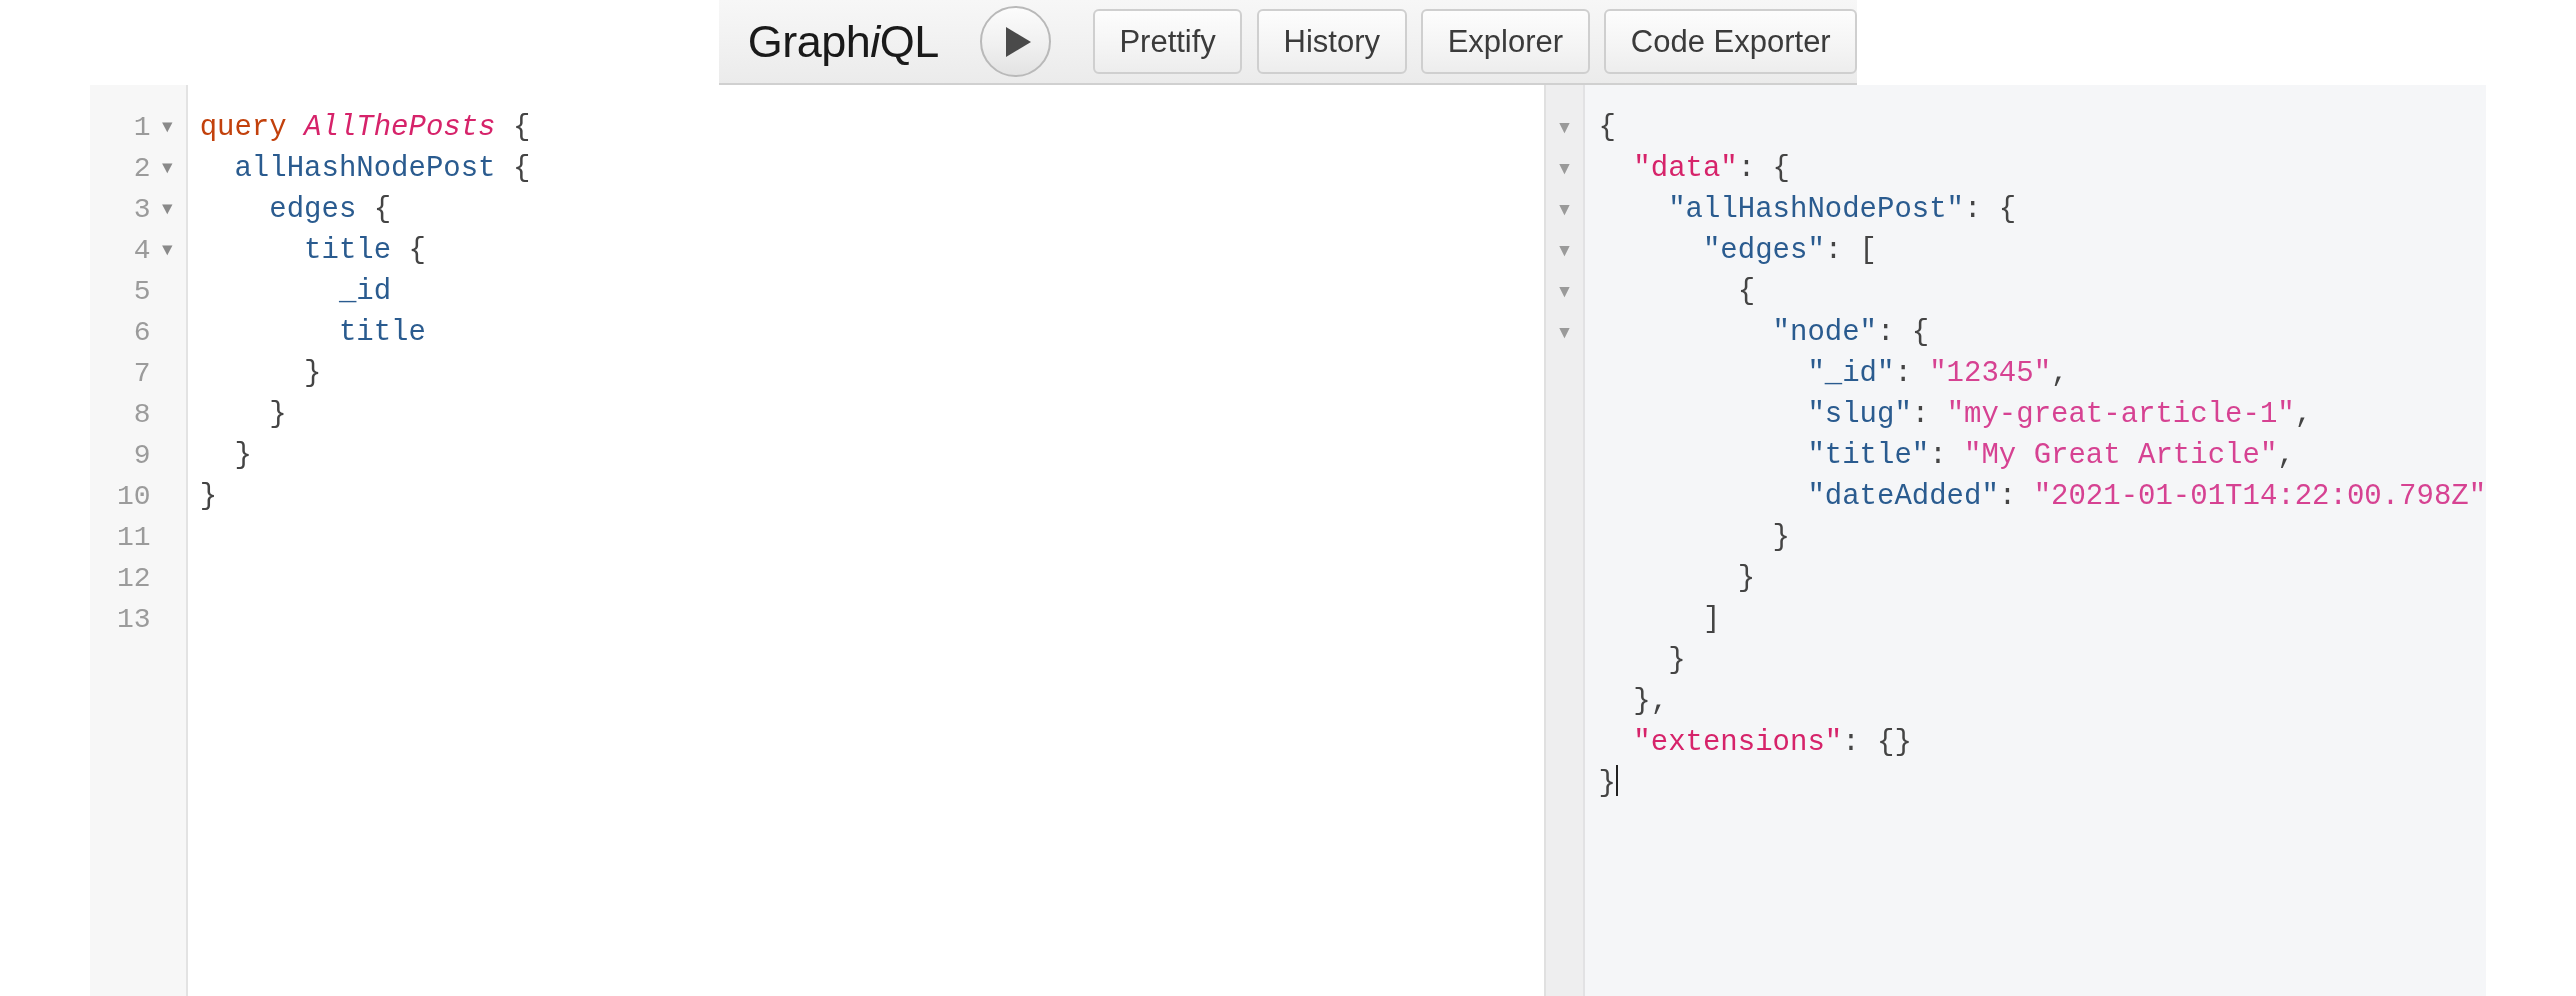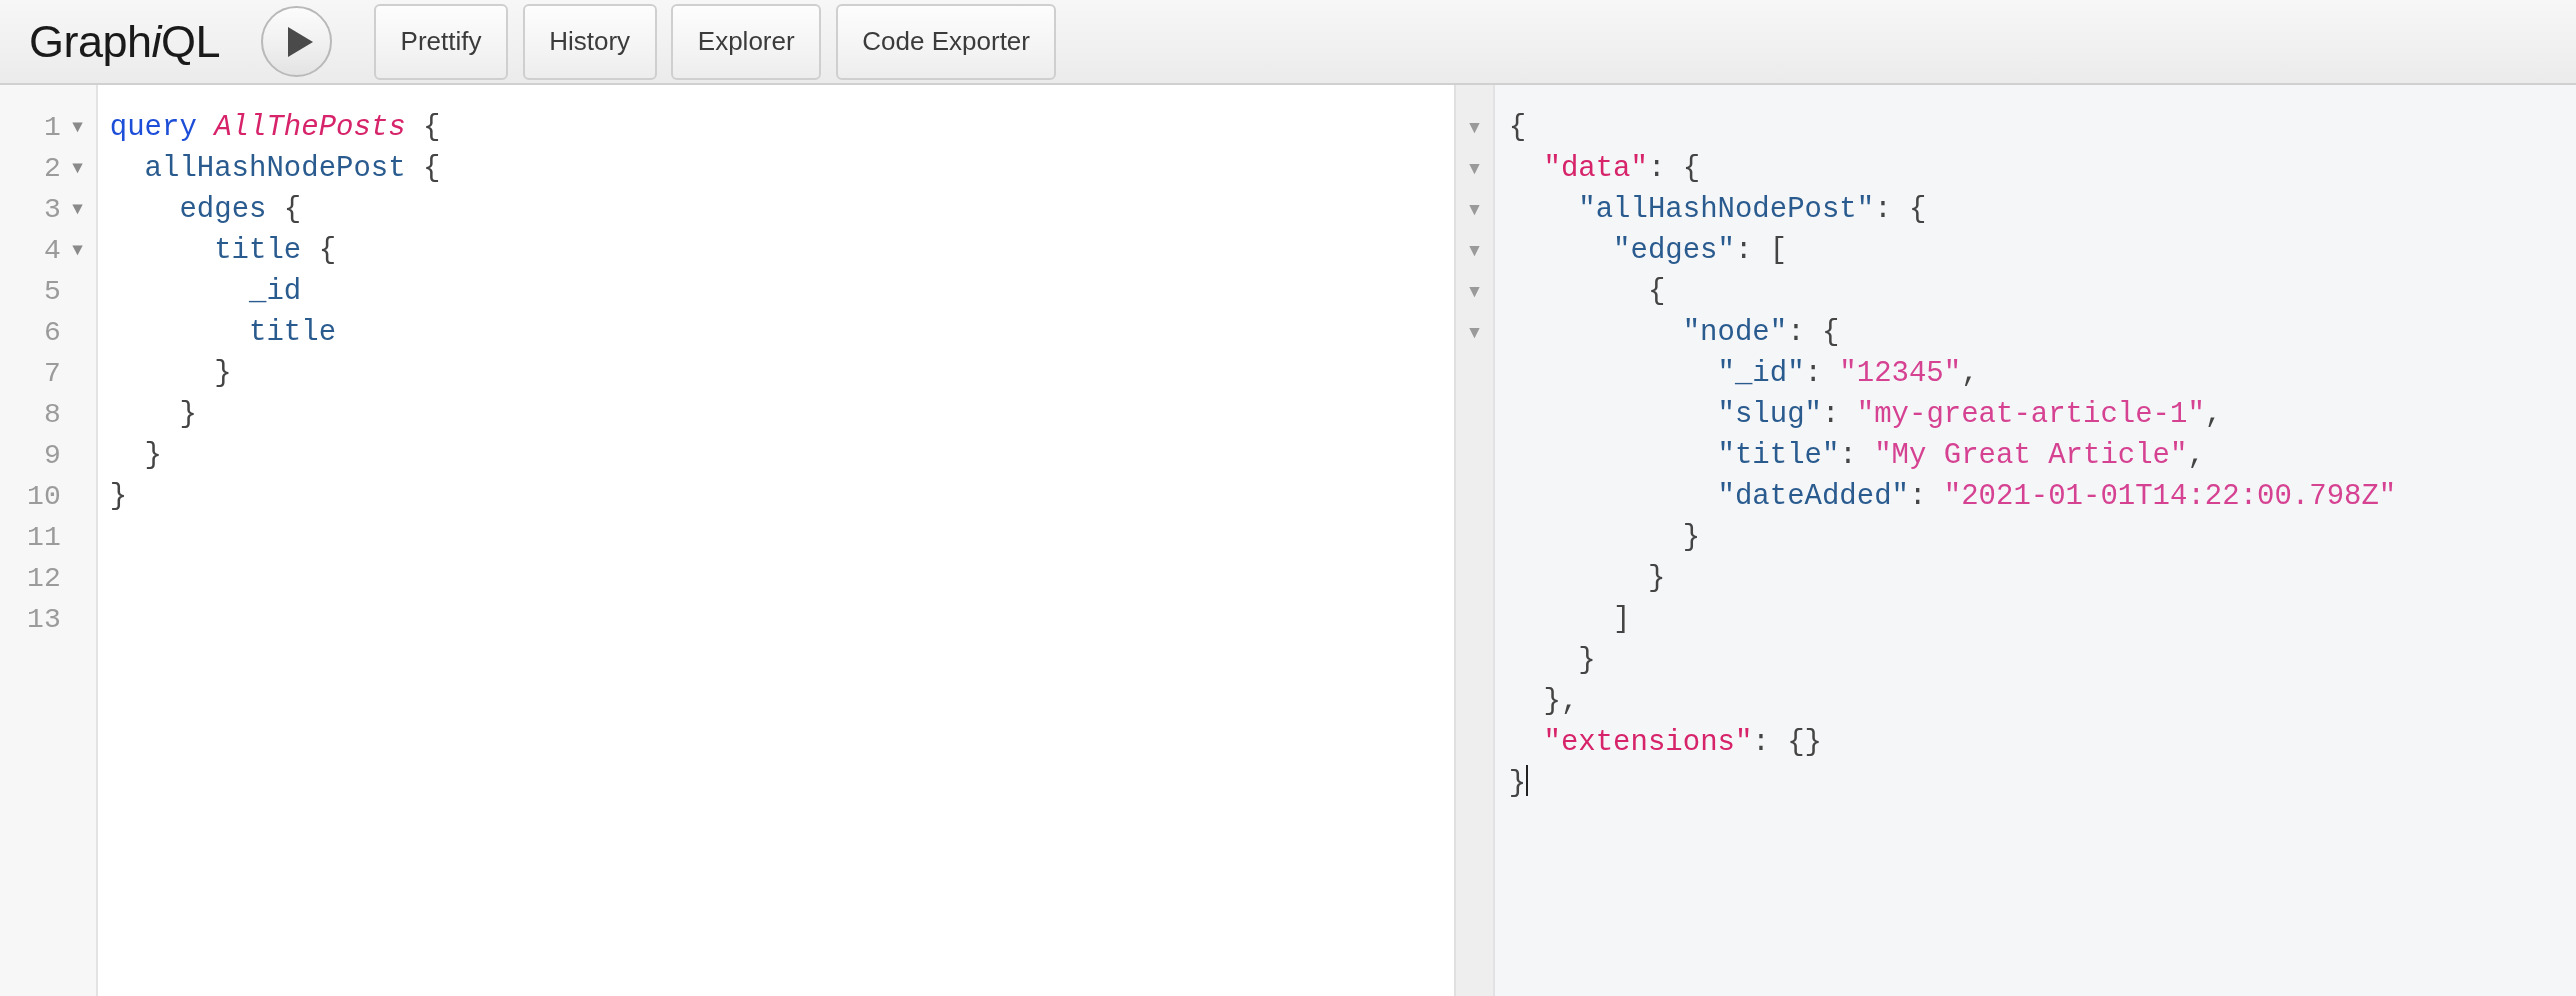--- a/index.html
+++ b/index.html
@@ -11,20 +11,21 @@
     background: #ffffff;
     font-family: "Liberation Sans", sans-serif;
   }
 
   #app {
     width: 2576px;
     height: 997px;
     display: flex;
     flex-direction: column;
     background: #ffffff;
+    align-items: center;
   }
 
   
   .topbar {
     height: 85px;
     flex: 0 0 85px;
     display: flex;
     align-items: center;
     padding-left: 29px;
     background: linear-gradient(#f7f7f7 0%, #f2f2f2 45%, #ebebeb 100%);
@@ -64,26 +65,26 @@
     margin-left: 6.9px;
   }
 
   .tb-buttons {
     display: flex;
     align-items: center;
     margin-left: 42px;
     gap: 14.7px;
   }
   .tb-btn {
-    height: 76px;
+    height: 65px;
     padding: 0 24.5px;
     display: flex;
     align-items: center;
     justify-content: center;
-    font-size: 26px;
+    font-size: 31px;
     color: #3b3b3b;
     background: linear-gradient(#fdfdfd 0%, #f4f4f4 60%, #ededed 100%);
     border: 2px solid #cfcfcf;
     border-radius: 5.9px;
     white-space: nowrap;
     cursor: pointer;
     font-family: "Liberation Sans", sans-serif;
   }
 
   
@@ -140,21 +141,21 @@
   }
   .cline {
     height: 41px;
     line-height: 41px;
     font-family: "Liberation Mono", monospace;
     font-size: 29px;
     white-space: pre;
     color: #444444;
   }
 
-  .tok-kw   { color: #1d4ed8; }
+  .tok-kw   { color: #c2410c; }
   .tok-op   { color: #d6236a; font-style: italic; }
   .tok-fld  { color: #2a5b8f; }
   .tok-pn   { color: #444444; }
 
   
   .result-pane {
     flex: 1 1 auto;
     display: flex;
     background: #f5f6f8;
     overflow: hidden;

